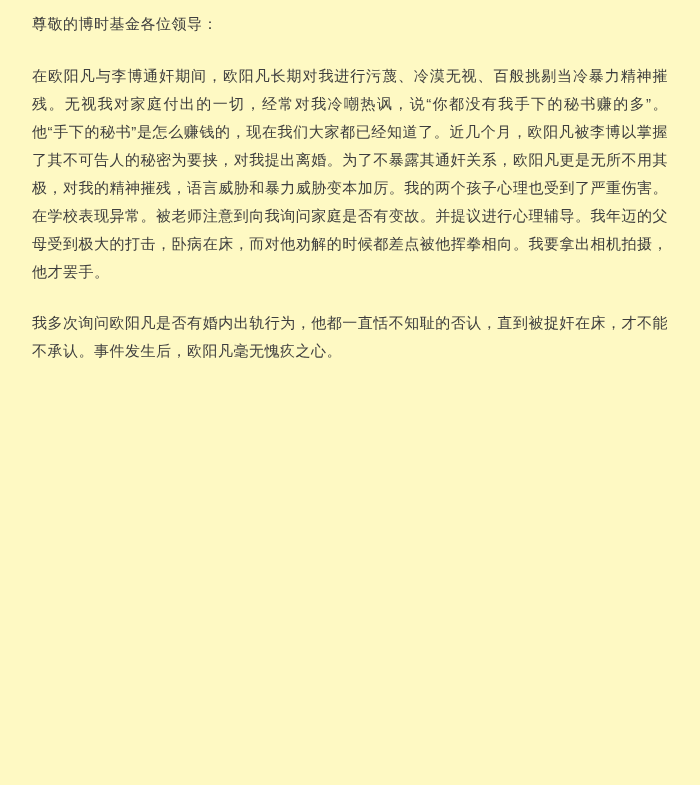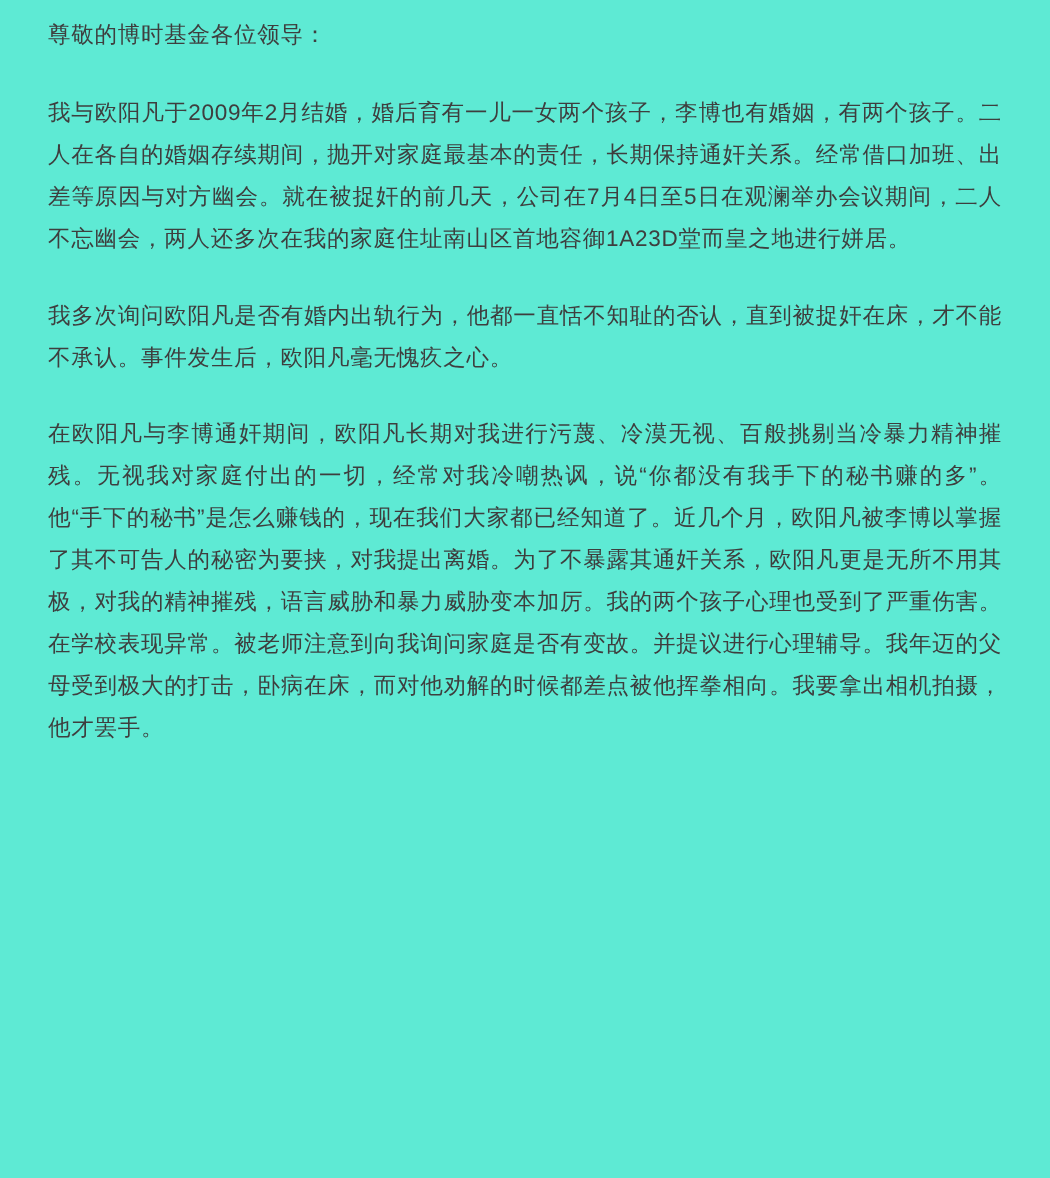--- a/index.html
+++ b/index.html
@@ -11,21 +11,21 @@
     width: 700px;
     height: 785px;
     overflow: hidden;
     font-family: "Liberation Sans", "DejaVu Sans", sans-serif;
   }
   .page {
     box-sizing: border-box;
     width: 700px;
     height: 785px;
     padding: 10px 32px 0 32px;
-    background: #5eead4;
+    background: #fef9c3;
     color: #3e3e3e;
     font-size: 15px;
     line-height: 28px;
     text-align: justify;
     letter-spacing: 0.5px;
   }
   .salutation {
     margin: 0 0 24px 0;
     text-align: left;
   }
@@ -34,19 +34,18 @@
   }
 </style>
 </head>
 <body>
 
 <div class="page">
   <p class="salutation">尊敬的博时基金各位领导：</p>
 
 
 
-  <p class="para">我与欧阳凡于2009年2月结婚，婚后育有一儿一女两个孩子，李博也有婚姻，有两个孩子。二人在各自的婚姻存续期间，抛开对家庭最基本的责任，长期保持通奸关系。经常借口加班、出差等原因与对方幽会。就在被捉奸的前几天，公司在7月4日至5日在观澜举办会议期间，二人不忘幽会，两人还多次在我的家庭住址南山区首地容御1A23D堂而皇之地进行姘居。</p>
+
+  <p class="para">在欧阳凡与李博通奸期间，欧阳凡长期对我进行污蔑、冷漠无视、百般挑剔当冷暴力精神摧残。无视我对家庭付出的一切，经常对我冷嘲热讽，说“你都没有我手下的秘书赚的多”。他“手下的秘书”是怎么赚钱的，现在我们大家都已经知道了。近几个月，欧阳凡被李博以掌握了其不可告人的秘密为要挟，对我提出离婚。为了不暴露其通奸关系，欧阳凡更是无所不用其极，对我的精神摧残，语言威胁和暴力威胁变本加厉。我的两个孩子心理也受到了严重伤害。在学校表现异常。被老师注意到向我询问家庭是否有变故。并提议进行心理辅导。我年迈的父母受到极大的打击，卧病在床，而对他劝解的时候都差点被他挥拳相向。我要拿出相机拍摄，他才罢手。</p>
 
   <p class="para">我多次询问欧阳凡是否有婚内出轨行为，他都一直恬不知耻的否认，直到被捉奸在床，才不能不承认。事件发生后，欧阳凡毫无愧疚之心。</p>
-
-  <p class="para">在欧阳凡与李博通奸期间，欧阳凡长期对我进行污蔑、冷漠无视、百般挑剔当冷暴力精神摧残。无视我对家庭付出的一切，经常对我冷嘲热讽，说“你都没有我手下的秘书赚的多”。他“手下的秘书”是怎么赚钱的，现在我们大家都已经知道了。近几个月，欧阳凡被李博以掌握了其不可告人的秘密为要挟，对我提出离婚。为了不暴露其通奸关系，欧阳凡更是无所不用其极，对我的精神摧残，语言威胁和暴力威胁变本加厉。我的两个孩子心理也受到了严重伤害。在学校表现异常。被老师注意到向我询问家庭是否有变故。并提议进行心理辅导。我年迈的父母受到极大的打击，卧病在床，而对他劝解的时候都差点被他挥拳相向。我要拿出相机拍摄，他才罢手。</p>
 
 </div>
 
 </body></html>

